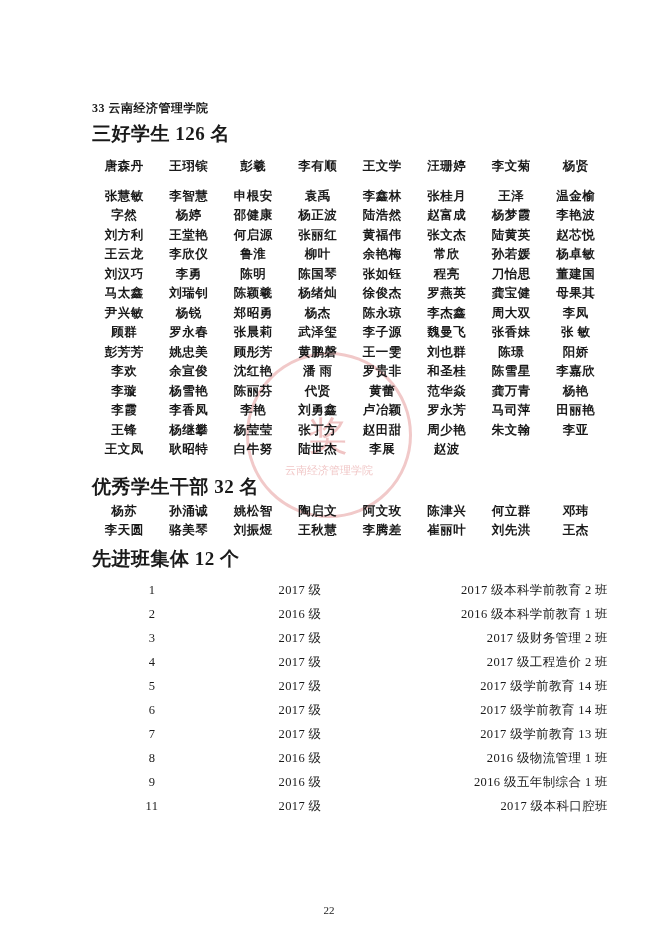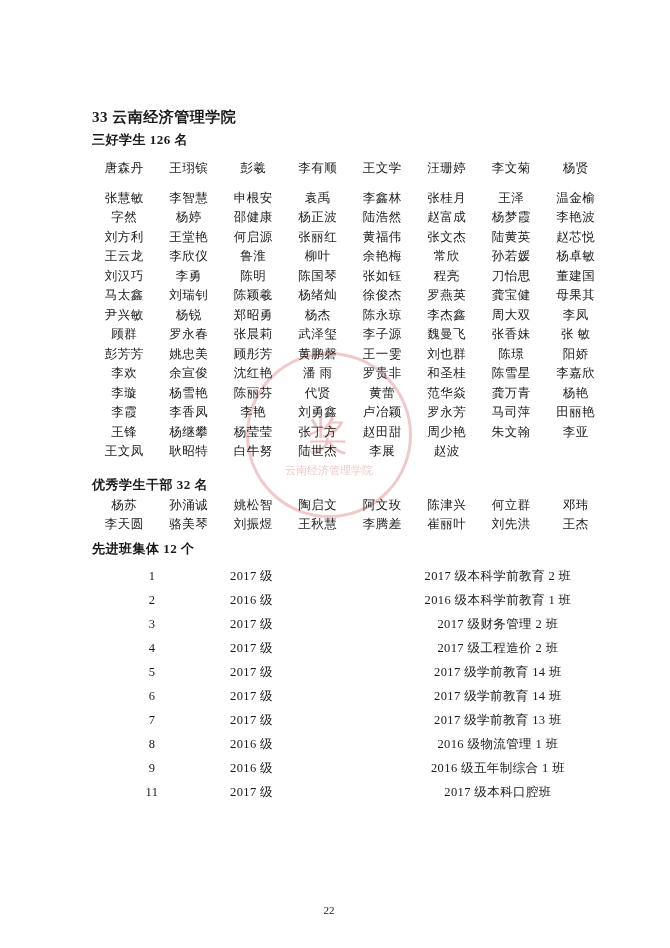--- a/index.html
+++ b/index.html
@@ -53,40 +53,41 @@
     font-size: 11px;
     color: rgba(205, 60, 60, 0.30);
     white-space: nowrap;
     text-align: center;
   }
   .content {
     position: relative;
     z-index: 2;
   }
   h1.doc-title {
-    font-size: 15px;
+    font-size: 12px;
     font-weight: bold;
-    margin: 12px 0 4px 0;
+    margin: 4px 0 4px 0;
     letter-spacing: 0.5px;
   }
   h2.section-title {
-    font-size: 13px;
+    font-size: 19px;
     font-weight: bold;
     margin: 0 0 0 0;
     letter-spacing: 0.5px;
   }
   .section-title.sub {
     margin-top: 14px;
     margin-bottom: 2px;
   }
   .name-grid {
     width: 100%;
     border-collapse: collapse;
     table-layout: fixed;
     margin-top: 10px;
+    font-weight: bold;
   }
   .name-grid td {
     text-align: center;
     font-size: 12.5px;
     line-height: 19.5px;
     padding: 0;
     white-space: nowrap;
     letter-spacing: 0.5px;
   }
   .spacer-row td {
@@ -104,25 +105,25 @@
     line-height: 24px;
     padding: 0;
     letter-spacing: 0.4px;
   }
   .class-table td.col-no {
     width: 120px;
     text-align: center;
   }
   .class-table td.col-grade {
     width: 140px;
-    text-align: left;
+    text-align: center;
     padding-left: 18px;
   }
   .class-table td.col-name {
-    text-align: center;
+    text-align: right;
     padding-left: 18px;
   }
   .page-number {
     position: absolute;
     left: 0;
     right: 12px;
     bottom: 32px;
     text-align: center;
     font-size: 11px;
     color: #222;

